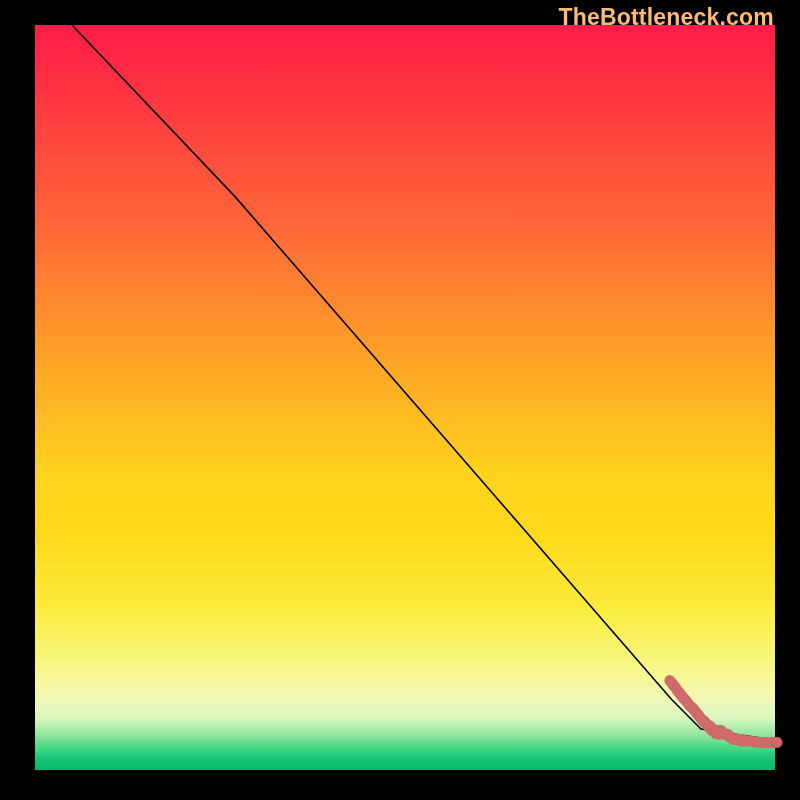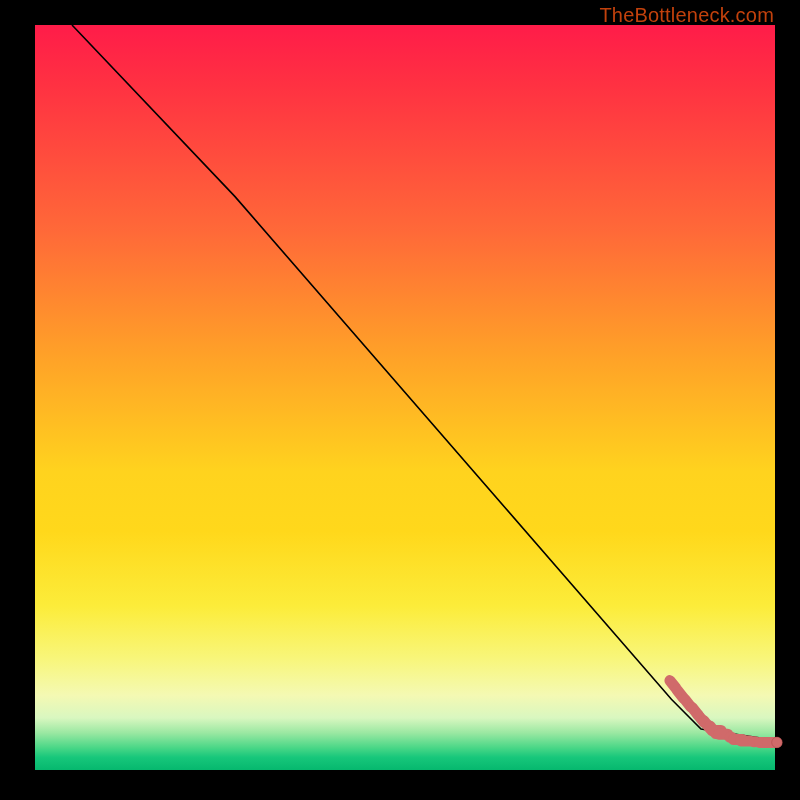--- a/index.html
+++ b/index.html
@@ -38,23 +38,23 @@
       #9be8a2 95%,
       #4ad787 97%,
       #17c77b 98.3%,
       #06b86e 100%
     );
   }
   .watermark {
     position: absolute;
     top: 4px;
     right: 26px;
-    color: #c2410c;
-    font-size: 20px;
-    font-weight: 400;
+    color: #fdba74;
+    font-size: 23px;
+    font-weight: 700;
     letter-spacing: 0.2px;
   }
   svg.overlay {
     position: absolute;
     left: 35px;
     top: 25px;
     width: 740px;
     height: 745px;
     overflow: visible;
   }

